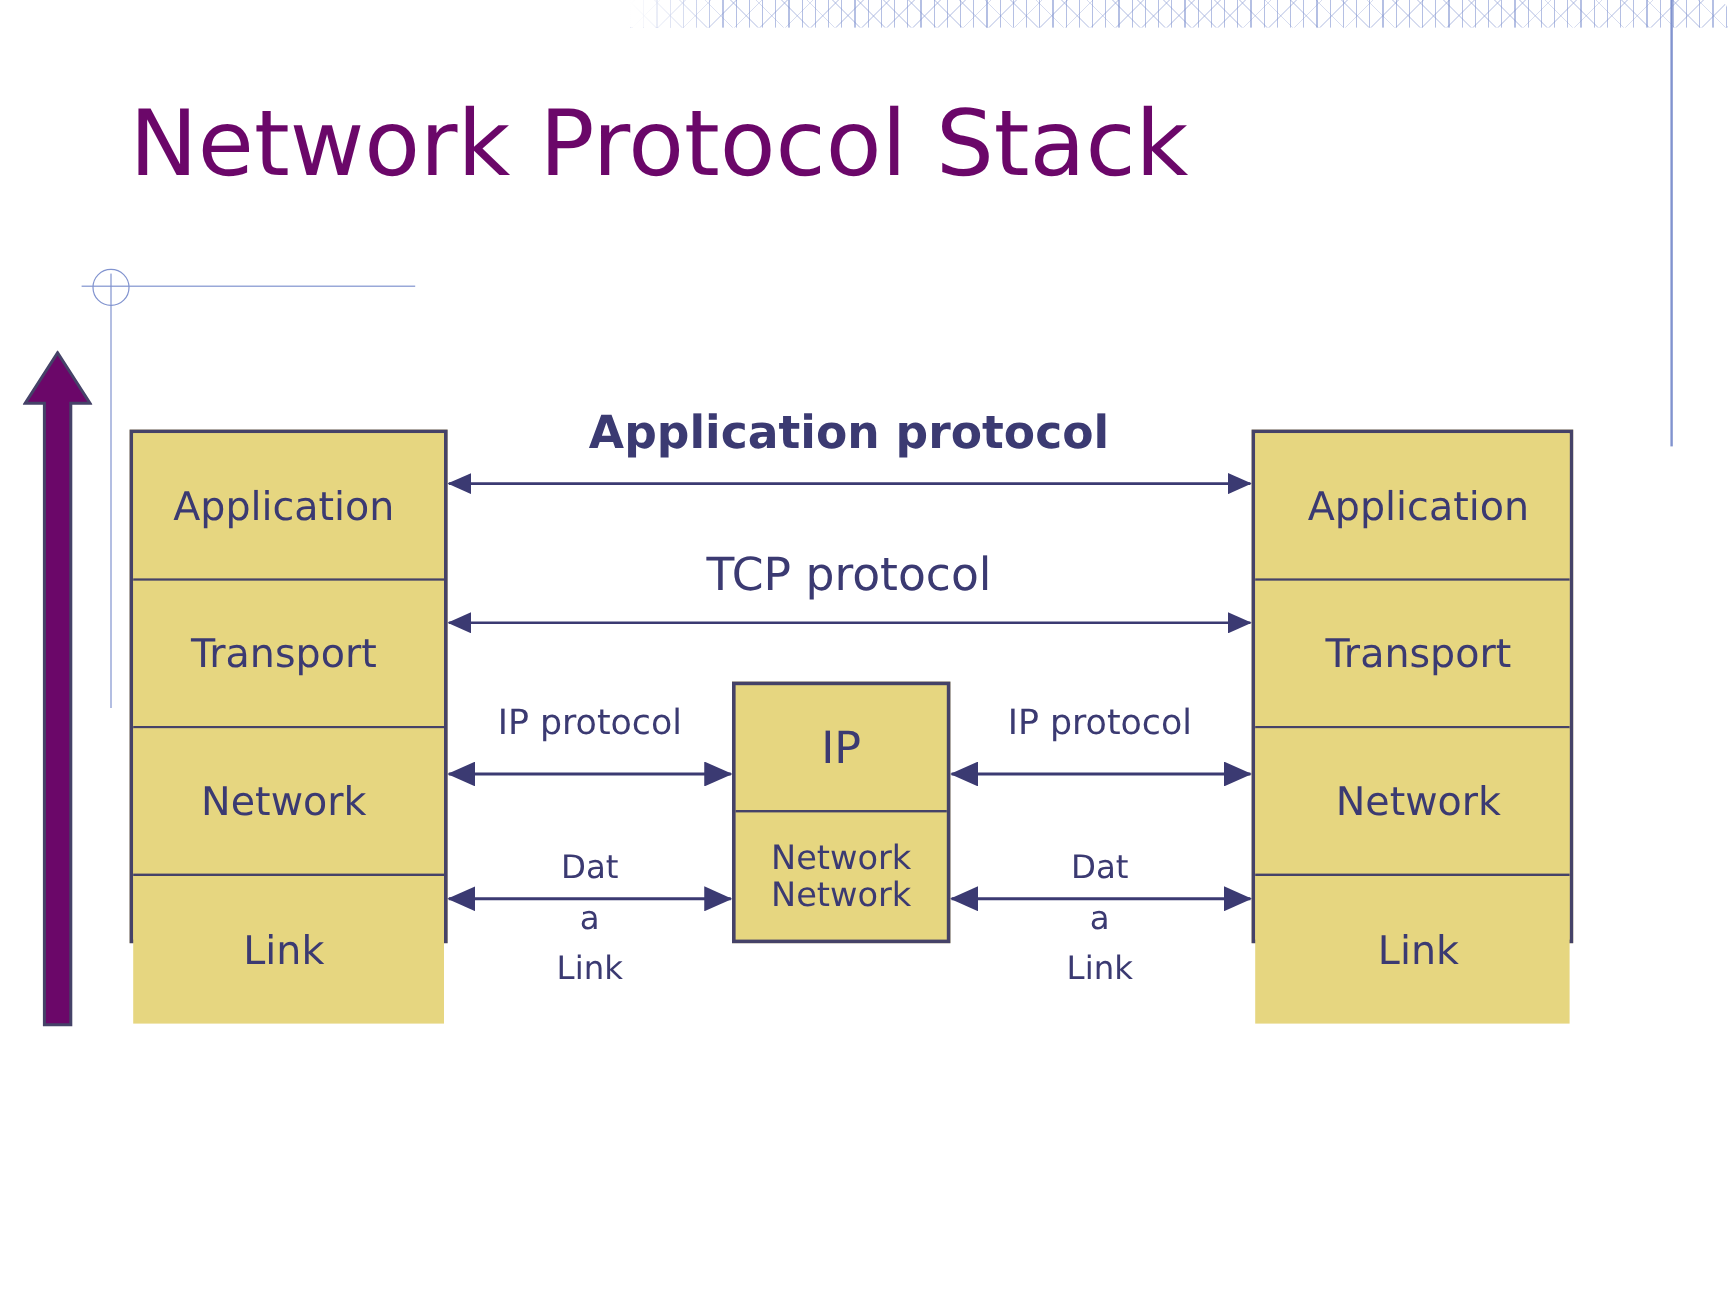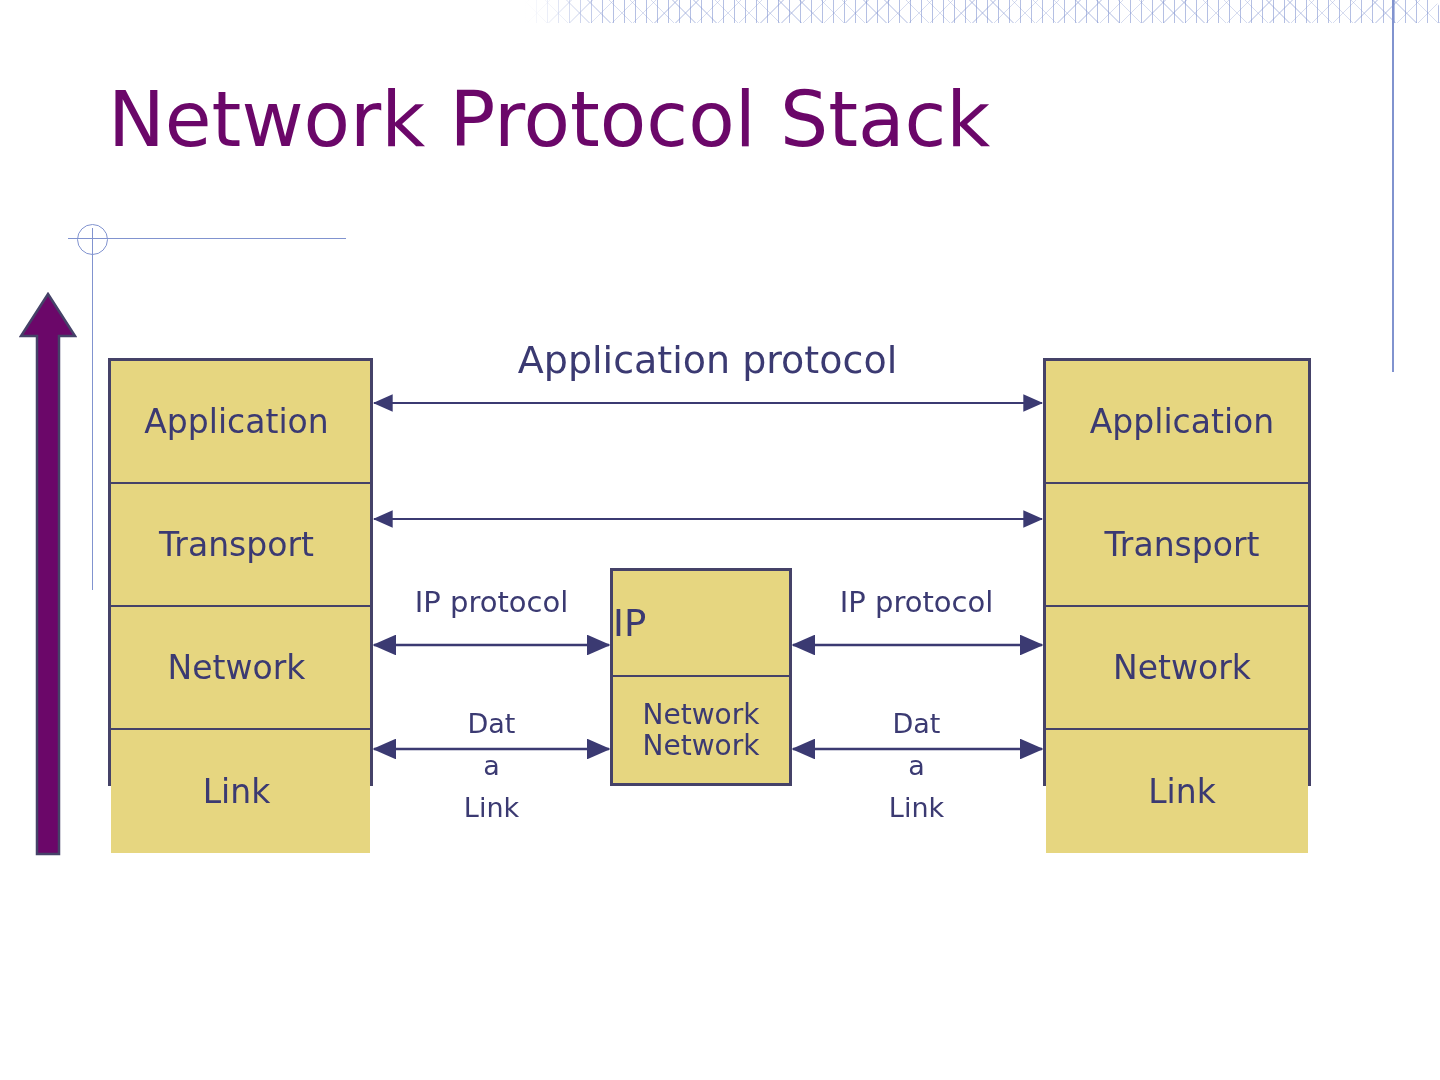--- a/index.html
+++ b/index.html
@@ -142,20 +142,21 @@
     height: 218px;
     border: 3px solid #454268;
     box-sizing: border-box;
     background: #e6d680;
   }
   #mid-ip {
     box-sizing: border-box;
     height: 106px;
     display: flex;
     align-items: center;
+    justify-content: center;
     color: #3b3a72;
     font-size: 37px;
     border-bottom: 2px solid #454268;
   }
   #mid-na {
     box-sizing: border-box;
     height: 106px;
     display: flex;
     align-items: center;
     justify-content: center;
@@ -174,21 +175,21 @@
     pointer-events: none;
   }
 
   
   .proto-label {
     position: absolute;
     color: #3b3a72;
     text-align: center;
     white-space: nowrap;
   }
-  #lbl-app  { left: 375px; top: 338px; width: 665px; font-size: 38px; }
+  #lbl-app  { left: 375px; top: 338px; width: 665px; font-size: 38px; font-weight: bold; }
   #lbl-tcp  { left: 375px; top: 457px; width: 665px; font-size: 38px; }
   #lbl-ip-l { left: 375px; top: 585px; width: 233px; font-size: 29px; }
   #lbl-ip-r { left: 795px; top: 585px; width: 243px; font-size: 29px; }
 
   .datalink-label {
     position: absolute;
     color: #3b3a72;
     text-align: center;
     font-size: 27px;
     line-height: 1.55;
@@ -271,20 +272,21 @@
     <line x1="374" y1="645" x2="609" y2="645" stroke="#3b3a72" stroke-width="2.6" marker-start="url(#ah-start)" marker-end="url(#ah-end)"></line>
 
     <line x1="793" y1="645" x2="1042" y2="645" stroke="#3b3a72" stroke-width="2.6" marker-start="url(#ah-start)" marker-end="url(#ah-end)"></line>
 
     <line x1="374" y1="749" x2="609" y2="749" stroke="#3b3a72" stroke-width="2.6" marker-start="url(#ah-start)" marker-end="url(#ah-end)"></line>
 
     <line x1="793" y1="749" x2="1042" y2="749" stroke="#3b3a72" stroke-width="2.6" marker-start="url(#ah-start)" marker-end="url(#ah-end)"></line>
   </svg>
 
   <div id="lbl-app" class="proto-label">Application protocol</div>
+  <div id="lbl-tcp" class="proto-label">TCP protocol</div>
   <div id="lbl-ip-l" class="proto-label">IP protocol</div>
   <div id="lbl-ip-r" class="proto-label">IP protocol</div>
 
   <div id="lbl-dl-l" class="datalink-label">
     <div>Dat</div>
     <div>a</div>
     <div>Link</div>
   </div>
 
   <div id="lbl-dl-r" class="datalink-label">

